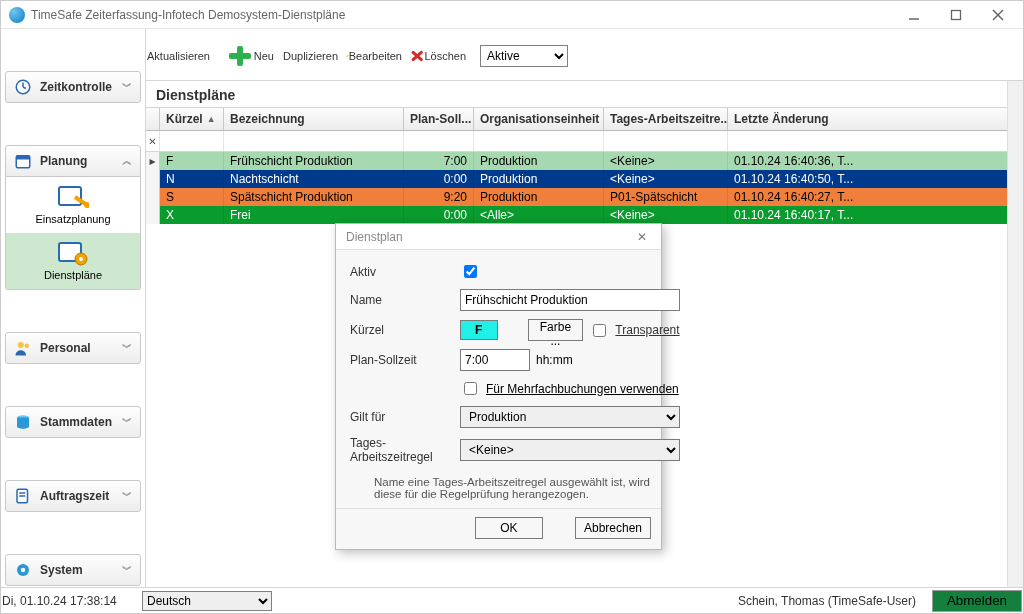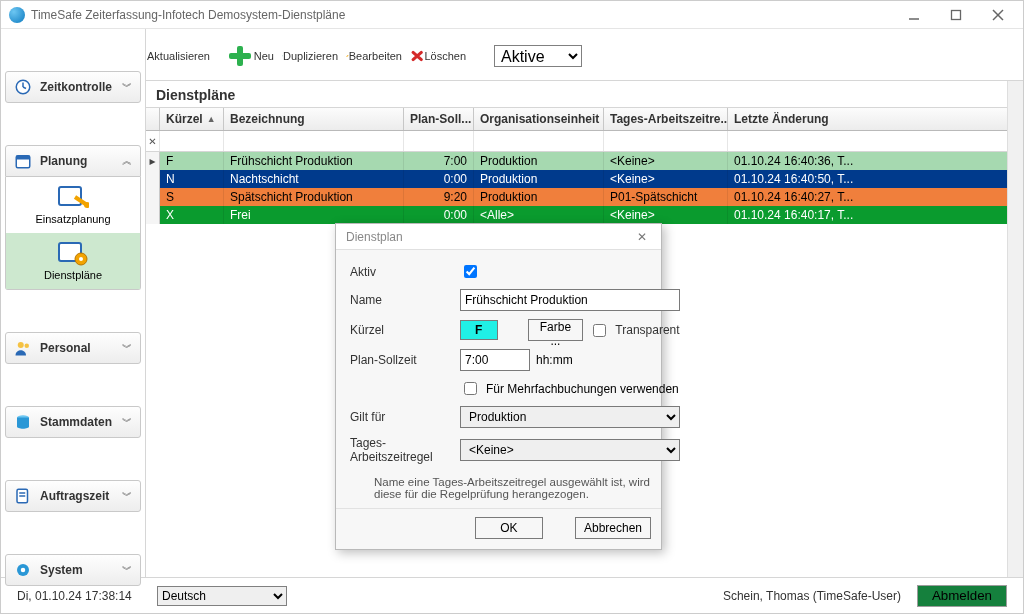--- a/index.html
+++ b/index.html
@@ -97,25 +97,25 @@
   }
   .tbtn {
     display:flex; flex-direction:row; align-items:center; justify-content:flex-end;
     width: 56px; height: 48px; cursor:pointer;
     font-size:11px; color:#333;
   }
   .tbtn .ticon { width:28px; height:26px; }
   .filter-select {
     height:22px;
     border:1px solid #808080;
-    font-size:16px;
+    font-size:12px;
     padding: 1px 2px;
     background:#fff;
     width: 88px;
-    margin-left: 20px;
+    margin-left: 6px;
   }
   .grid {
     flex:1;
     display:flex;
     flex-direction:column;
     background:#fff;
     min-height:0;
     position:relative;
   }
   .grid-title {
@@ -214,28 +214,28 @@
     padding: 0 8px; cursor:pointer; font-size:12px;margin-left:24px;
   }
   .modal .note { grid-column: 1 / -1; color:#555; font-size:11.5px; padding: 4px 0 2px 24px; }
   .modal-footer {
     display:flex; justify-content:flex-end; gap:8px;
     padding: 8px 10px 10px;
     border-top:1px solid #e2e2e2;
     background:#f7f7f7;
   }
   .modal-footer .mbtn { min-width:68px; }
-  .mcheck { display:flex; align-items:center; gap:6px; }
+  .mcheck { display:flex; align-items:center; gap:6px;text-decoration:underline; }
   
   .statusbar {
-    height: 36px;
+    height: 26px;
     border-top:1px solid #d6d6d6;
     display:flex;
     align-items:center;
-    padding: 0 16px;
+    padding: 0 1px;
     gap: 10px;
     background:#fff;
   }
   .statusbar .sb-time { width:130px; color:#333; }
   .statusbar .sb-lang select { height:20px; width:130px; border:1px solid #808080; font-size:12px; }
   .statusbar .flex { flex:1; }
   .statusbar .sb-user { color:#333; margin-right:6px; }
   .statusbar .sb-logout button { height:22px; border:1px solid #9c9c9c; background:#15803d; padding:0 14px; cursor:pointer; }
   .scrollbar-right {
     position:absolute; top:0; right:0; bottom:0; width:16px;

